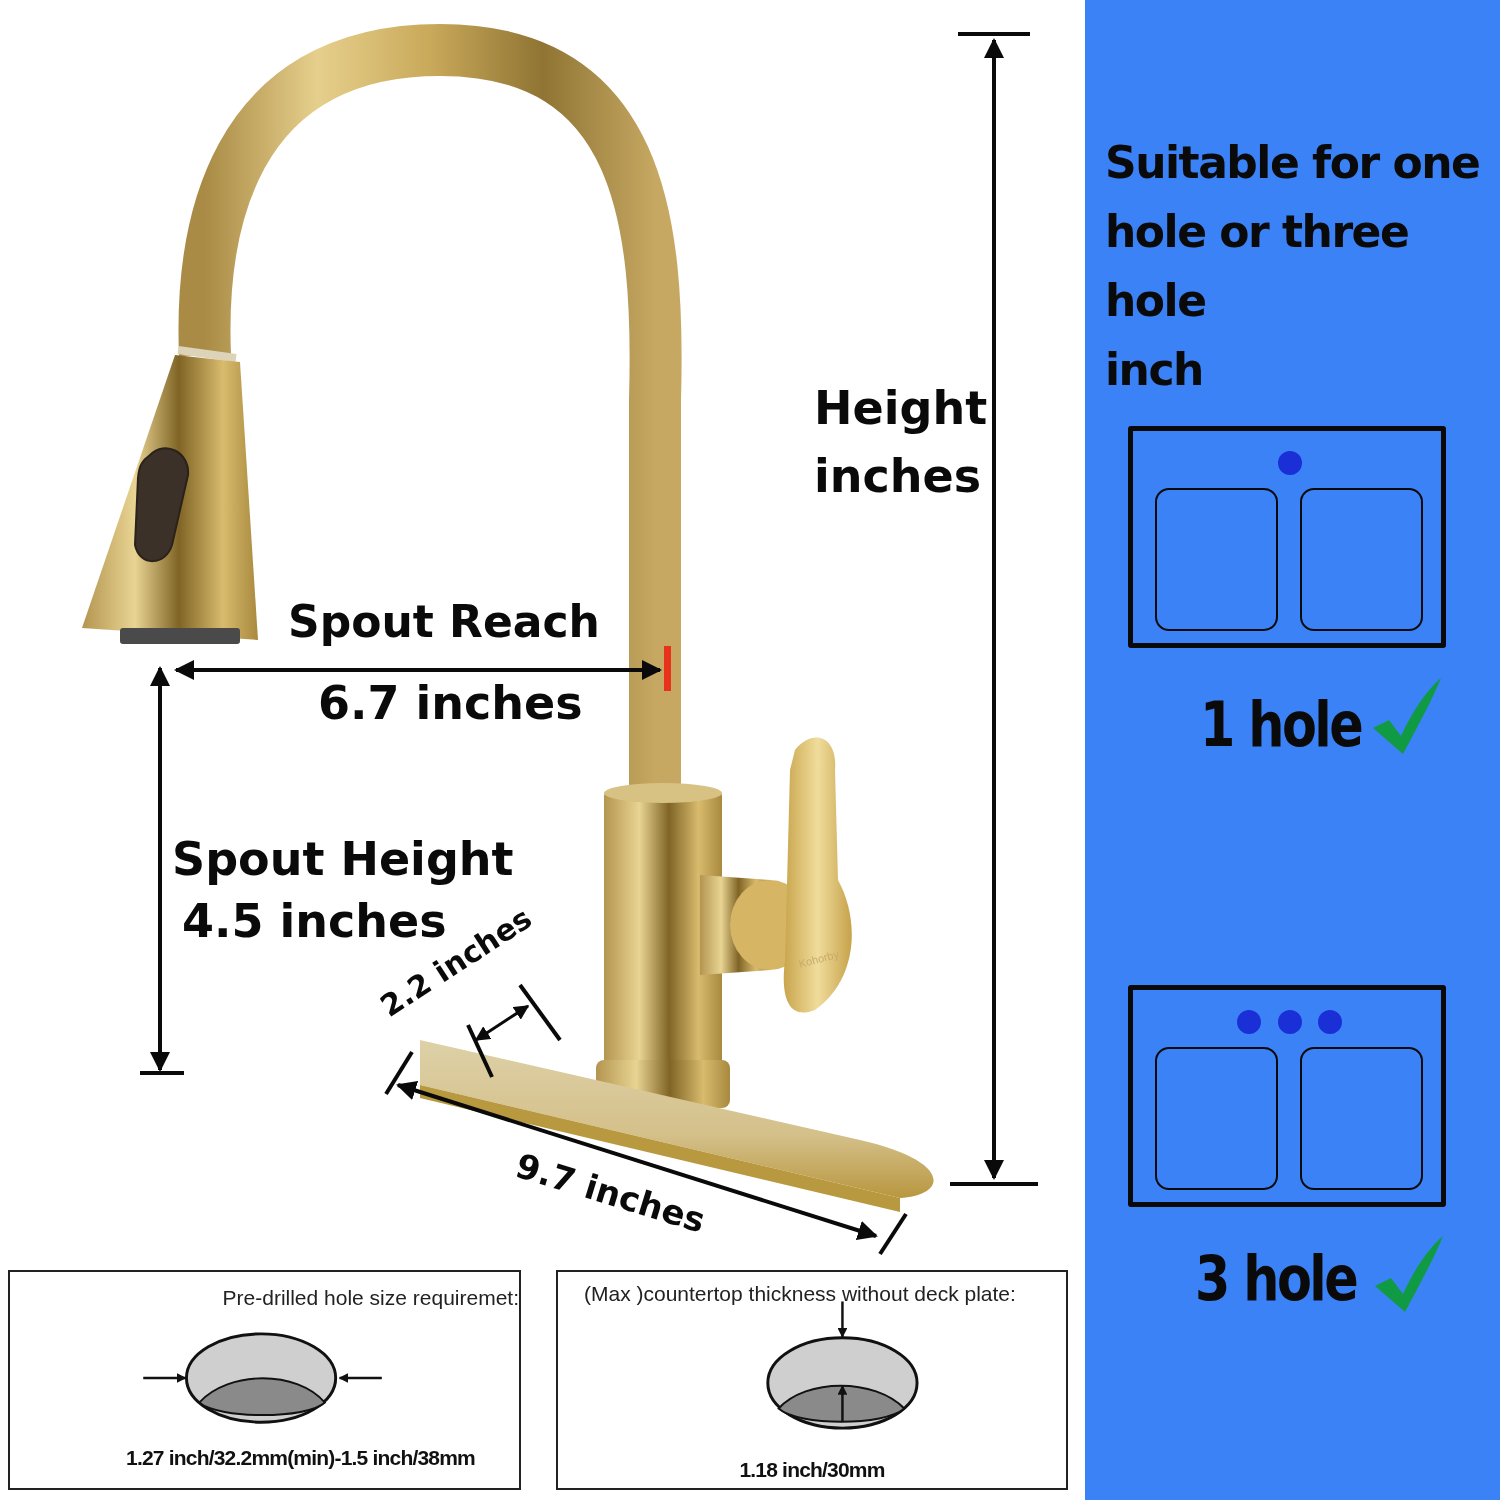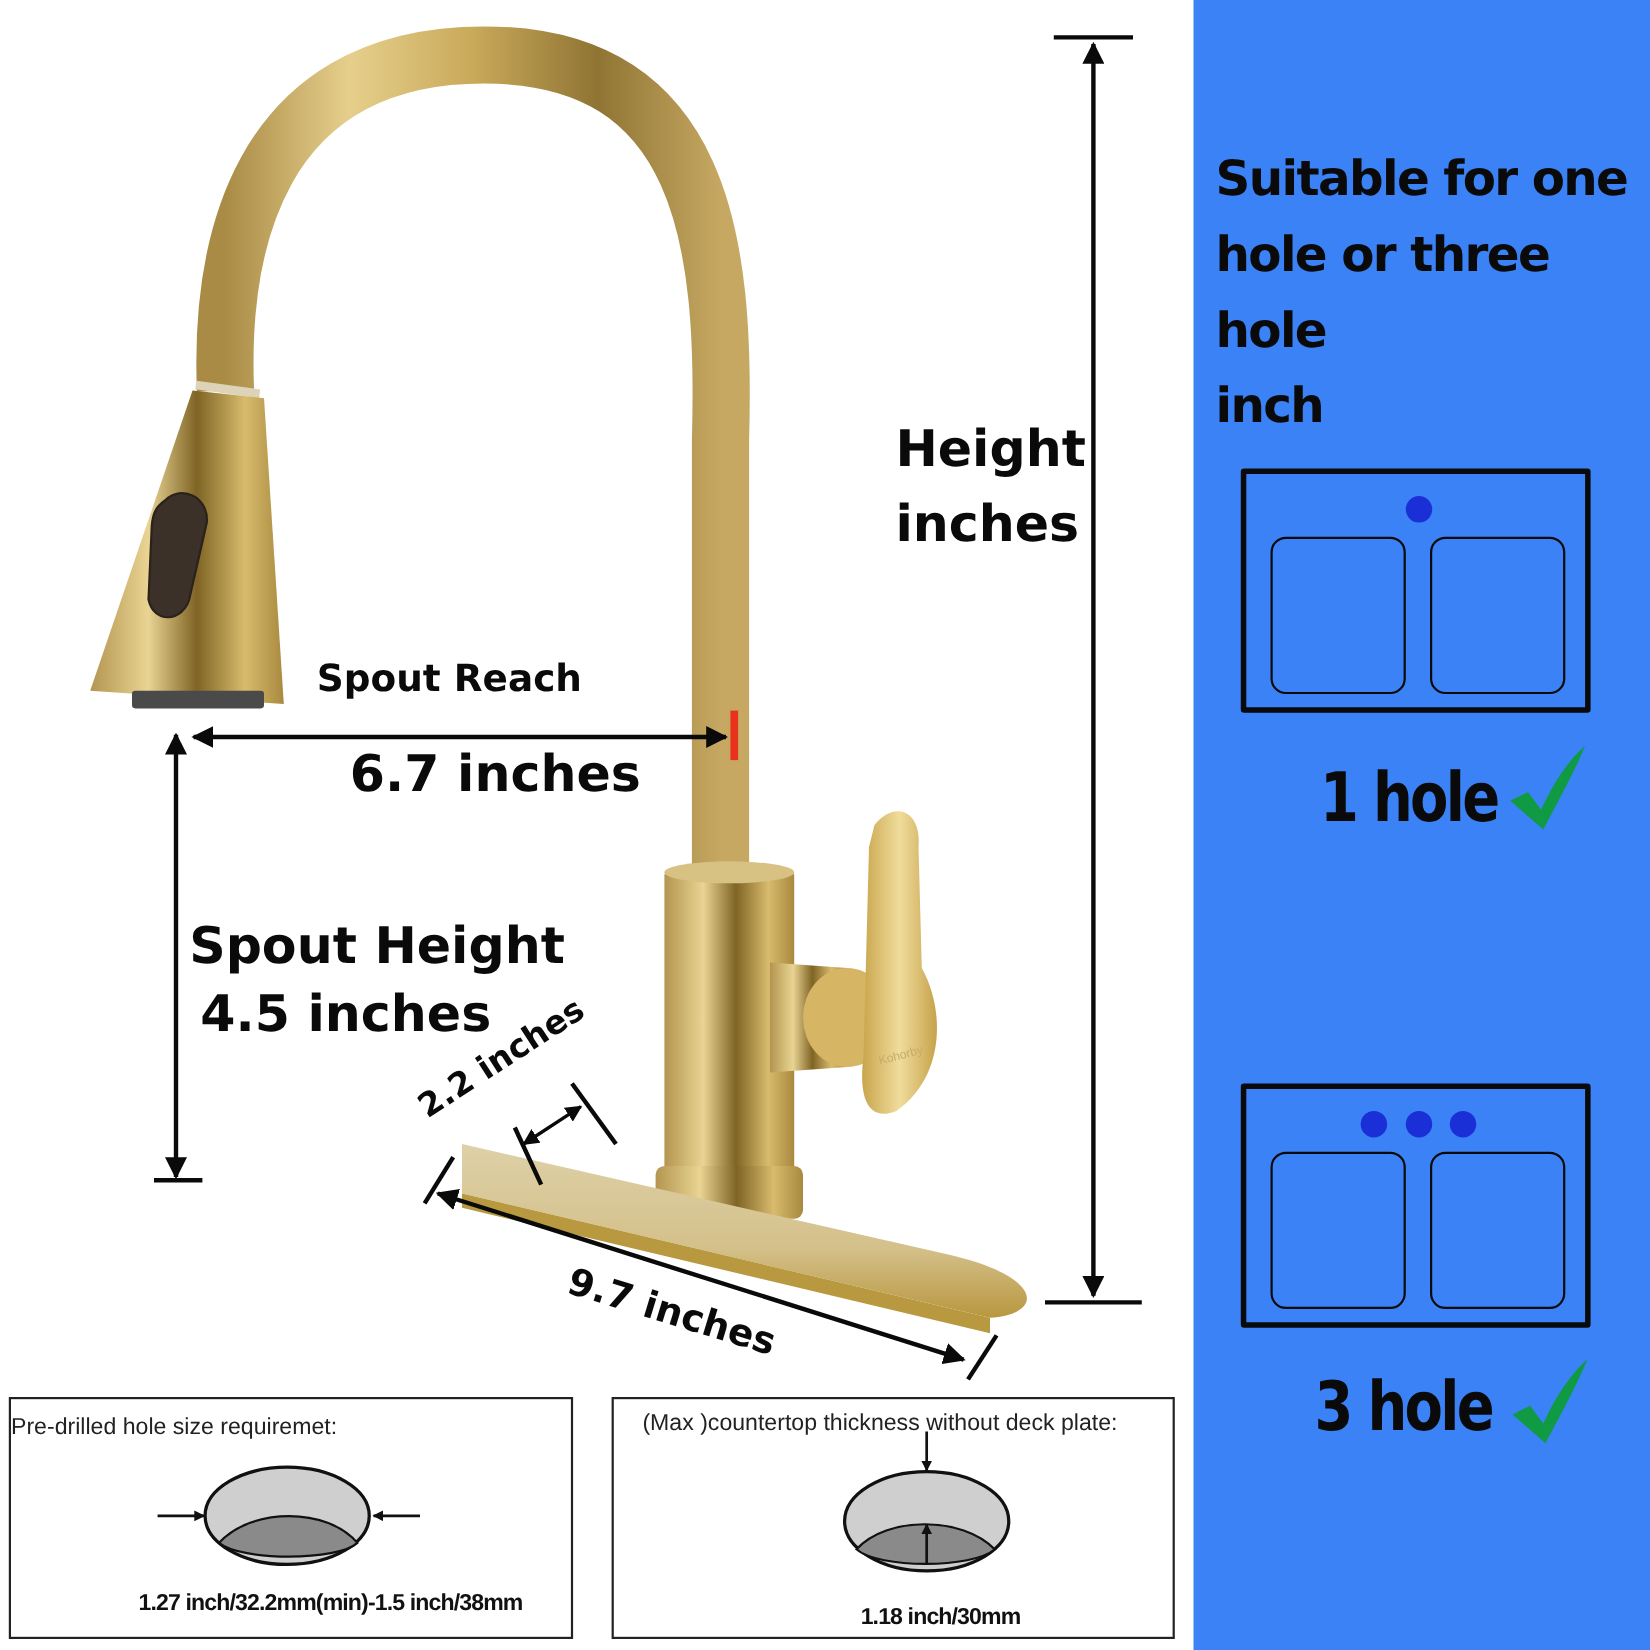--- a/index.html
+++ b/index.html
@@ -13,21 +13,21 @@
   .sink-diagram { position:absolute; left:43px; width:318px; height:222px; border:5px solid #0a0a0a;
                   border-radius:3px; box-sizing:border-box; }
   .basin { position:absolute; top:57px; width:123px; height:143px; border:2.5px solid #0a0a0a;
            border-radius:14px; box-sizing:border-box; }
   .basin.left { left:22px; } .basin.right { left:167px; }
   .hole { position:absolute; top:20px; width:24px; height:24px; border-radius:50%; background:#1a2fd6; }
   .hole-label { position:absolute; font-weight:bold; font-size:62px; letter-spacing:-3px;
                 transform:scaleX(0.82); transform-origin:left top; line-height:1; }
   .check { position:absolute; }
   .info-box { position:absolute; top:1270px; height:220px; border:2px solid #222; box-sizing:border-box; background:#fff; }
-  .info-title { position:absolute; width:100%; text-align:left; font-size:21px; color:#222;
+  .info-title { position:absolute; width:100%; text-align:right; font-size:21px; color:#222;
                 font-family:"Liberation Sans", sans-serif; }
   .info-value { position:absolute; width:100%; text-align:center; font-size:21px; font-weight:bold; color:#111;
                 font-family:"Liberation Sans", sans-serif; letter-spacing:-0.8px; }
   .info-svg { position:absolute; left:0; top:0; width:100%; height:100%; }
 </style>
 </head>
 <body>
 
 <svg id="faucet-svg" viewBox="0 0 1085 1260" xmlns="http://www.w3.org/2000/svg">
   <defs>
@@ -101,21 +101,21 @@
   <line x1="412" y1="1052" x2="386" y2="1094" stroke="#0a0a0a" stroke-width="4"></line>
   <line x1="906" y1="1214" x2="880" y2="1254" stroke="#0a0a0a" stroke-width="4"></line>
   <line x1="398" y1="1085" x2="876" y2="1236" stroke="#0a0a0a" stroke-width="4" marker-start="url(#arrowEnd)" marker-end="url(#arrowEnd)"></line>
 </svg>
 
 <div class="label" style="left:814px; top:374px; width:160px; text-align:right; font-size:46px; line-height:68px;">
   <div>Height</div>
   <div>inches</div>
 </div>
 
-<div class="label" style="left:288px; top:600px; font-size:34px;">Spout Reach</div>
+<div class="label" style="left:288px; top:600px; font-size:44px;">Spout Reach</div>
 <div class="label" style="left:318px; top:680px; font-size:46px;">6.7 inches</div>
 
 <div class="label" style="left:172px; top:836px; font-size:46px;">Spout Height</div>
 <div class="label" style="left:182px; top:898px; font-size:46px;">4.5 inches</div>
 
 <div class="label" style="left:392px; top:992px; font-size:30px; transform:rotate(-33deg); transform-origin:left bottom;">2.2 inches</div>
 <div class="label" style="left:522px; top:1148px; font-size:34px; transform:rotate(17deg); transform-origin:left top;">9.7 inches</div>
 
 <div class="right-panel">
   <div class="suitable-title">
@@ -169,14 +169,14 @@
     <defs>
       <marker id="ah2" viewBox="0 0 10 10" refX="9" refY="5" markerWidth="4" markerHeight="4" orient="auto">
           <path d="M0,0 L10,5 L0,10 z" fill="#111"></path>
         </marker>
     </defs>
     <ellipse cx="287" cy="113" rx="76" ry="46" fill="#cfcfcf" stroke="#111" stroke-width="3"></ellipse>
     <path d="M222,139 C250,108 320,108 350,139 C330,157 242,157 222,139 Z" fill="#8a8a8a" stroke="#111" stroke-width="2"></path>
     <line x1="287" y1="30" x2="287" y2="66" stroke="#111" stroke-width="2.5" marker-end="url(#ah2)"></line>
     <line x1="287" y1="152" x2="287" y2="116" stroke="#111" stroke-width="2.5" marker-end="url(#ah2)"></line>
   </svg>
-  <div class="info-value" style="top:186px;padding-left:43px;">1.18 inch/30mm</div>
+  <div class="info-value" style="top:186px;">1.18 inch/30mm</div>
 </div>
 
 </body></html>

